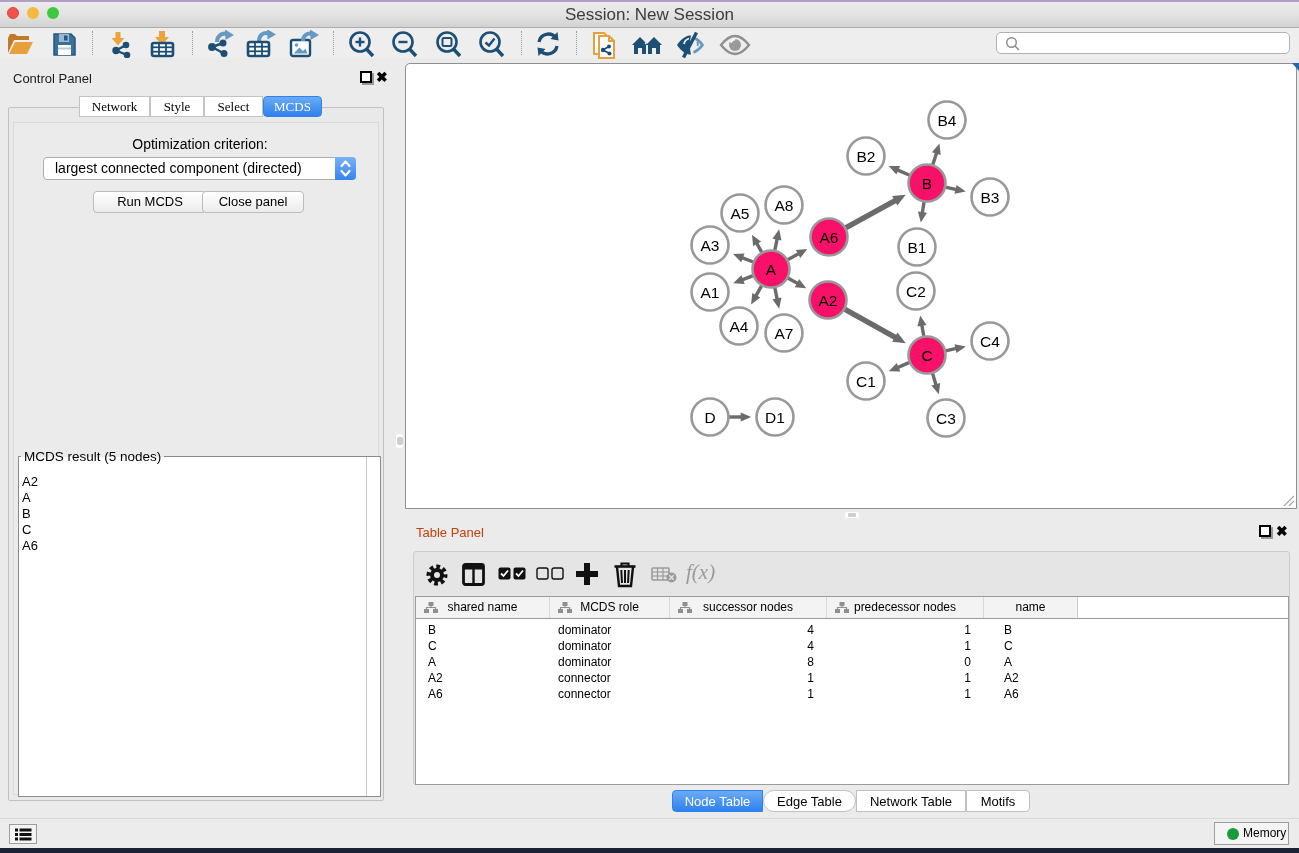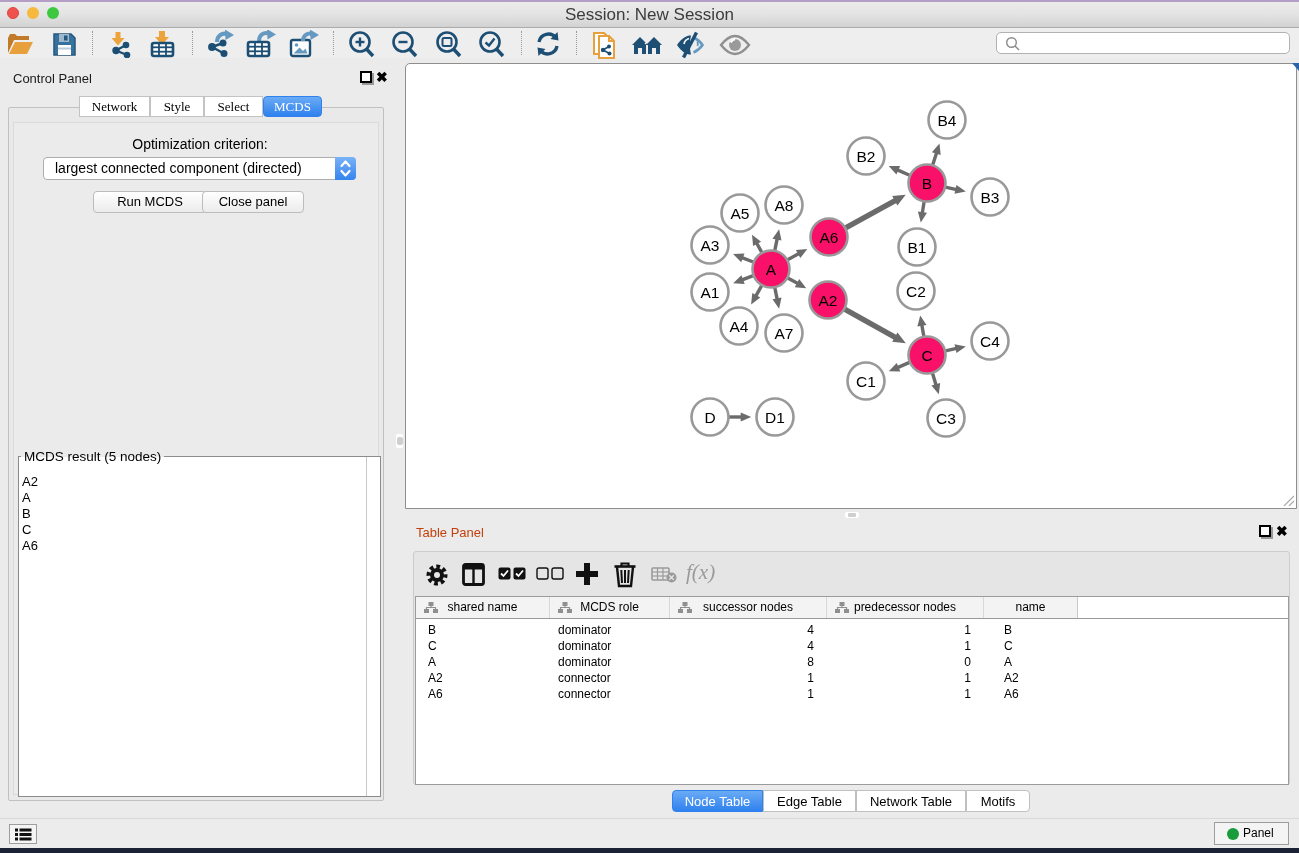--- a/index.html
+++ b/index.html
@@ -448,21 +448,21 @@
     <div class="td" style="left:487px; top:73px; width:68px; text-align:right;">1</div>
     <div class="td" style="left:588px; top:73px;">A2</div>
     <div class="td" style="left:12px; top:89px;">A6</div>
     <div class="td" style="left:142px; top:89px;">connector</div>
     <div class="td" style="left:330px; top:89px; width:68px; text-align:right;">1</div>
     <div class="td" style="left:487px; top:89px; width:68px; text-align:right;">1</div>
     <div class="td" style="left:588px; top:89px;">A6</div>
 </div>
 
 <div class="abs bottab sel" style="left:672px; width:91px; border-radius:4px 0 0 4px;">Node Table</div>
-<div class="abs bottab" style="left:763px; width:93px;">Edge Table</div>
+<div class="abs bottab" style="left:763px; width:93px;border-radius:11px;">Edge Table</div>
 <div class="abs bottab" style="left:856px; width:110px;">Network Table</div>
 <div class="abs bottab" style="left:966px; width:64px; border-radius:0 4px 4px 0;">Motifs</div>
 
 <div class="abs" style="left:396px; top:434px; width:7px; height:14px; background:#fff; border-radius:2px;"></div>
 <div class="abs" style="left:397px; top:437px; width:6px; height:8px; background:#cfcfcf; border-radius:2px;"></div>
 <div class="abs" style="left:845px; top:512px; width:14px; height:6px; background:#fff; border-radius:2px;"></div>
 <div class="abs" style="left:848px; top:513px; width:8px; height:4px; background:#cfcfcf; border-radius:1px;"></div>
 <svg class="abs" style="left:1292px; top:63px;" width="7" height="8" viewBox="0 0 7 8">
     <path d="M0 0 L7 0 L7 8 Z" fill="#2b63ab"></path>
   </svg>
@@ -473,15 +473,15 @@
 <g fill="#111">
         <rect x="0" y="0.5" width="3" height="3"></rect>
         <rect x="0" y="5" width="3" height="3"></rect>
         <rect x="0" y="9.5" width="3" height="3"></rect>
 <rect x="4.5" y="0.5" width="12" height="3"></rect>
         <rect x="4.5" y="5" width="12" height="3"></rect>
         <rect x="4.5" y="9.5" width="12" height="3"></rect>
       </g>
     </svg>
   </div>
-<div class="abs" id="membtn">Panel</div>
+<div class="abs" id="membtn">Memory</div>
 <div class="abs" id="memdot"></div>
 <div class="abs" id="bottomstrip"></div>
 
 </body></html>

